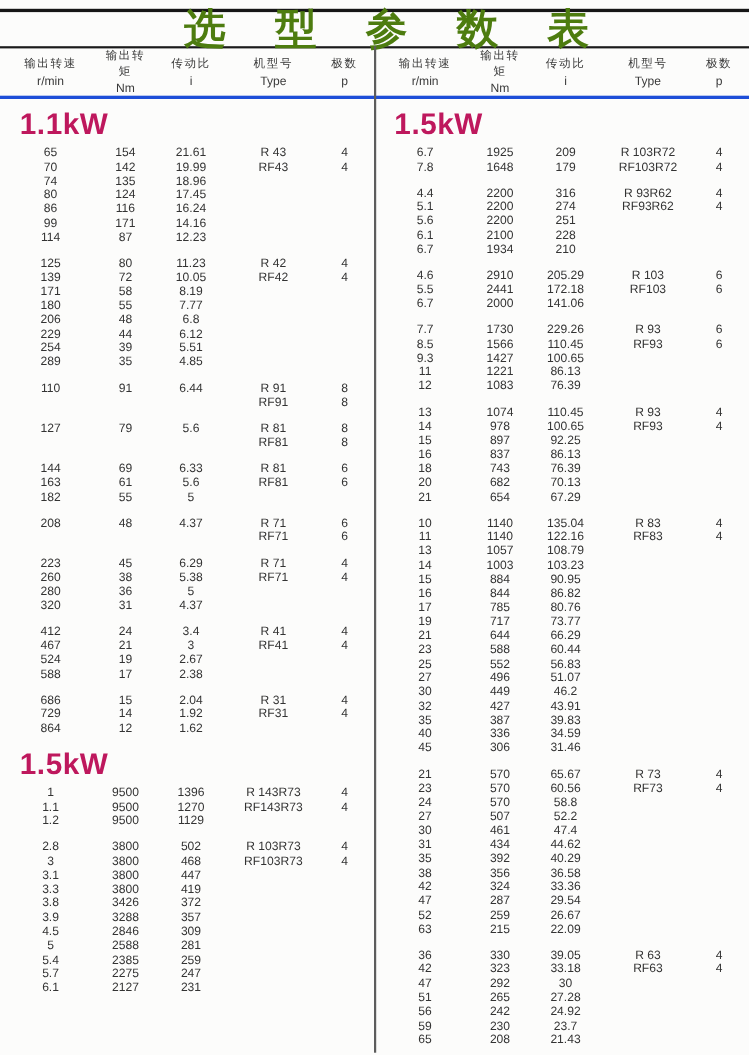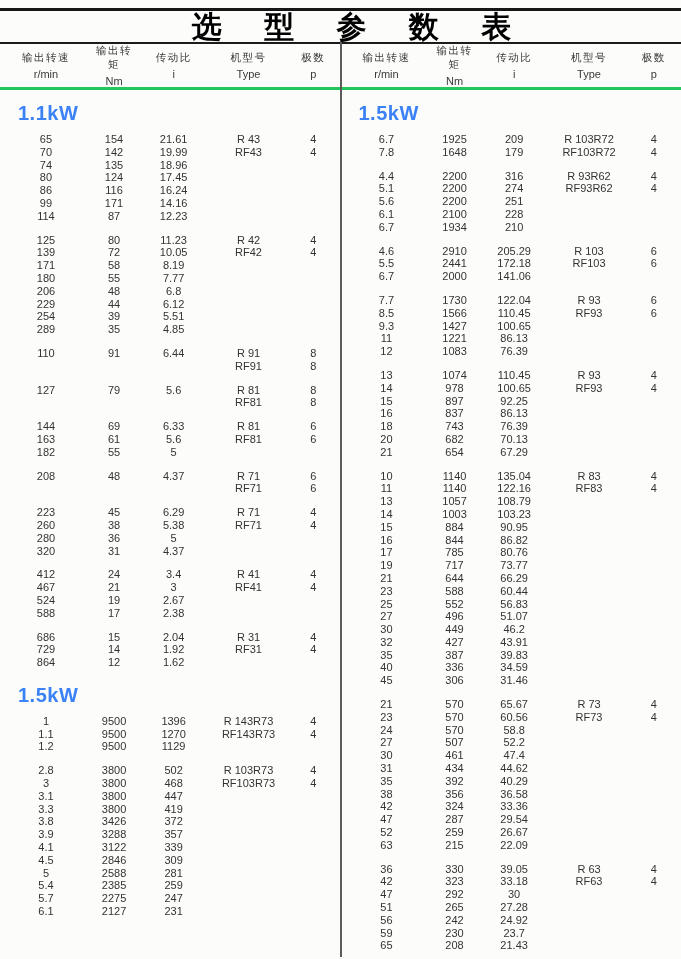--- a/index.html
+++ b/index.html
@@ -7,39 +7,39 @@
     width:681px;height:959px;
     background:#fbfbfa;
     font-family:"Liberation Sans","DejaVu Sans",sans-serif;
     color:#2e2e2e;
     -webkit-font-smoothing:antialiased;
   }
   .page{position:relative;width:681px;height:959px;overflow:hidden;background:#fcfcfb;}
   .top-rule{height:3px;background:#161616;margin-top:8px;}
   .page-title{
     height:31px;line-height:32px;text-align:center;
-    font-size:30px;font-weight:700;letter-spacing:17px;text-indent:17px;
-    color:#000000;white-space:nowrap;padding-left:22px;
+    font-size:38px;font-weight:700;letter-spacing:17px;text-indent:17px;
+    color:#4d7c0f;white-space:nowrap;padding-left:22px;
   }
   .title-rule{height:2px;background:#1b1b1b;}
   .col-grid{display:grid;grid-template-columns:27% 13% 22% 22% 16%;}
-  .header-row{display:flex;border-bottom:3px solid #22c55e;height:43px;}
+  .header-row{display:flex;border-bottom:3px solid #1d4ed8;height:43px;}
   .header-half{width:50%;}
   .header-half.col-grid{align-content:center;}
   .hcol{text-align:center;display:flex;flex-direction:column;justify-content:center;gap:3px;}
   .hlabel{font-size:10.5px;letter-spacing:1.5px;color:#3a3a3a;}
   .hunit{font-size:11px;color:#3a3a3a;}
   .table-area{position:relative;display:flex;}
   .center-divider{
     position:absolute;left:calc(50% - 1px);top:-48px;bottom:6px;width:2px;
     background:#5c5c5c;
   }
   .col-half{width:50%;}
   .kw-heading{
-    font-size:20px;font-weight:700;color:#3b82f6;
+    font-size:27px;font-weight:700;color:#be185d;
     margin:8px 0 5px 18px;letter-spacing:0.5px;line-height:30px;
   }
   .row-group{margin-bottom:11px;}
   .row{height:12.8px;line-height:12.8px;}
   .cell{
     text-align:center;font-size:11px;color:#333;
     white-space:pre;overflow:visible;
   }
 </style>
 </head>
@@ -425,27 +425,20 @@
             <span class="cell"></span>
           </div>
           <div class="row col-grid">
             <span class="cell">3.9</span>
             <span class="cell">3288</span>
             <span class="cell">357</span>
             <span class="cell"></span>
             <span class="cell"></span>
           </div>
           <div class="row col-grid">
-            <span class="cell">4.1</span>
-            <span class="cell">3122</span>
-            <span class="cell">339</span>
-            <span class="cell"></span>
-            <span class="cell"></span>
-          </div>
-          <div class="row col-grid">
             <span class="cell">4.5</span>
             <span class="cell">2846</span>
             <span class="cell">309</span>
             <span class="cell"></span>
             <span class="cell"></span>
           </div>
           <div class="row col-grid">
             <span class="cell">5</span>
             <span class="cell">2588</span>
             <span class="cell">281</span>
@@ -550,21 +543,21 @@
             <span class="cell">2000</span>
             <span class="cell">141.06</span>
             <span class="cell"></span>
             <span class="cell"></span>
           </div>
         </div>
         <div class="row-group">
           <div class="row col-grid">
             <span class="cell">7.7</span>
             <span class="cell">1730</span>
-            <span class="cell">122.04</span>
+            <span class="cell">229.26</span>
             <span class="cell">R 93</span>
             <span class="cell">6</span>
           </div>
           <div class="row col-grid">
             <span class="cell">8.5</span>
             <span class="cell">1566</span>
             <span class="cell">110.45</span>
             <span class="cell">RF93</span>
             <span class="cell">6</span>
           </div>

